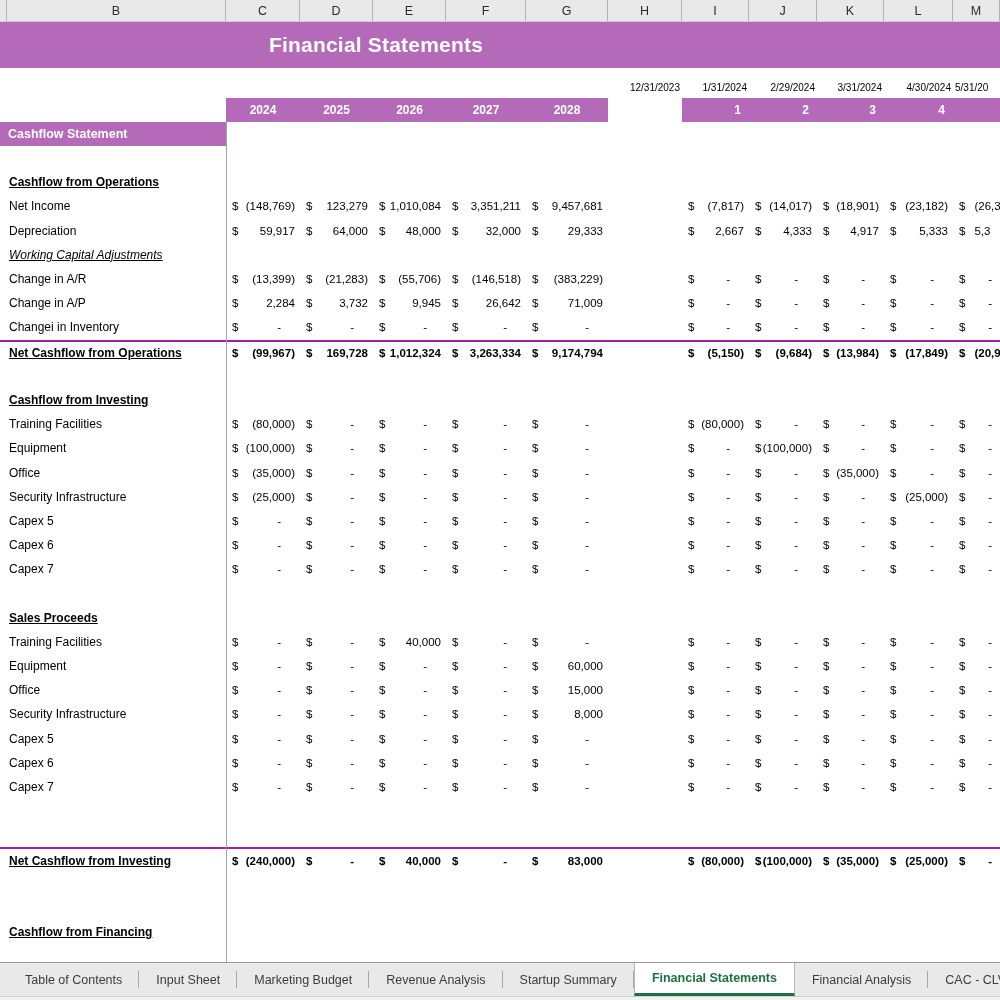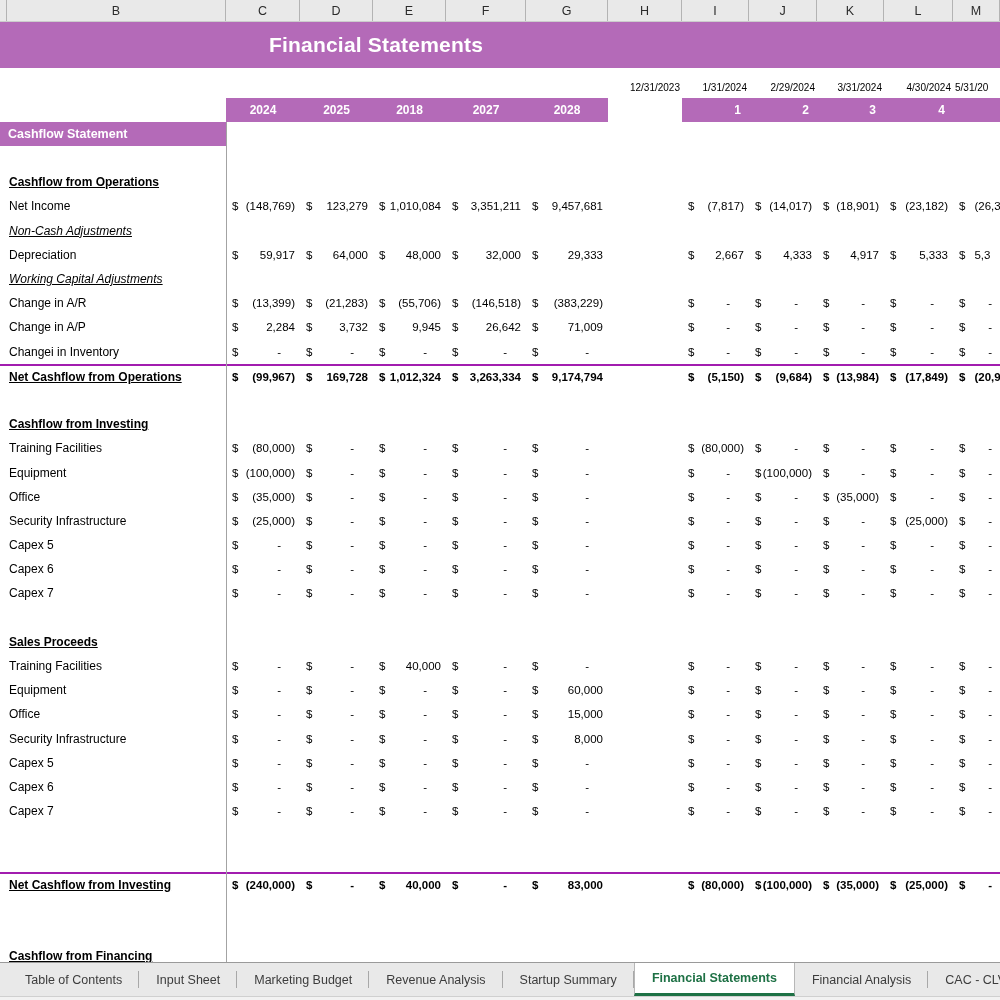--- a/index.html
+++ b/index.html
@@ -123,21 +123,21 @@
     <div class="datecell" style="left: 682px; width: 67px;">1/31/2024</div>
     <div class="datecell" style="left: 749px; width: 68px;">2/29/2024</div>
     <div class="datecell" style="left: 817px; width: 67px;">3/31/2024</div>
     <div class="datecell" style="left: 884px; width: 69px;">4/30/2024</div>
     <div class="datecell left" style="left: 953px; width: 47px;">5/31/20</div>
   </div>
 
 <div id="year-seg">
     <div class="yearcell" style="width: 74px;">2024</div>
     <div class="yearcell" style="width: 73px;">2025</div>
-    <div class="yearcell" style="width: 73px;">2018</div>
+    <div class="yearcell" style="width: 73px;">2026</div>
     <div class="yearcell" style="width: 80px;">2027</div>
     <div class="yearcell" style="width: 82px;">2028</div>
   </div>
 <div id="month-seg">
     <div class="monthcell" style="width: 67px;">1</div>
     <div class="monthcell" style="width: 68px;">2</div>
     <div class="monthcell" style="width: 67px;">3</div>
     <div class="monthcell" style="width: 69px;">4</div>
     <div class="monthcell" style="width: 47px;"></div>
   </div>
@@ -187,23 +187,20 @@
         <span class="num">(18,901)</span>
       </div>
       <div class="cell val c-L" style="width: 69px;">
         <span class="cur">$</span>
         <span class="num">(23,182)</span>
       </div>
       <div class="cell val c-M" style="width: 47px;">
         <span class="cur">$</span>
         <span class="num">(26,3</span>
       </div>
-    </div>
-    <div class="row subitem">
-      <div class="cell label">Non-Cash Adjustments</div>
     </div>
     <div class="row item">
       <div class="cell label">Depreciation</div>
       <div class="cell val c-C" style="width: 74px;">
         <span class="cur">$</span>
         <span class="num">59,917</span>
       </div>
       <div class="cell val c-D" style="width: 73px;">
         <span class="cur">$</span>
         <span class="num">64,000</span>

